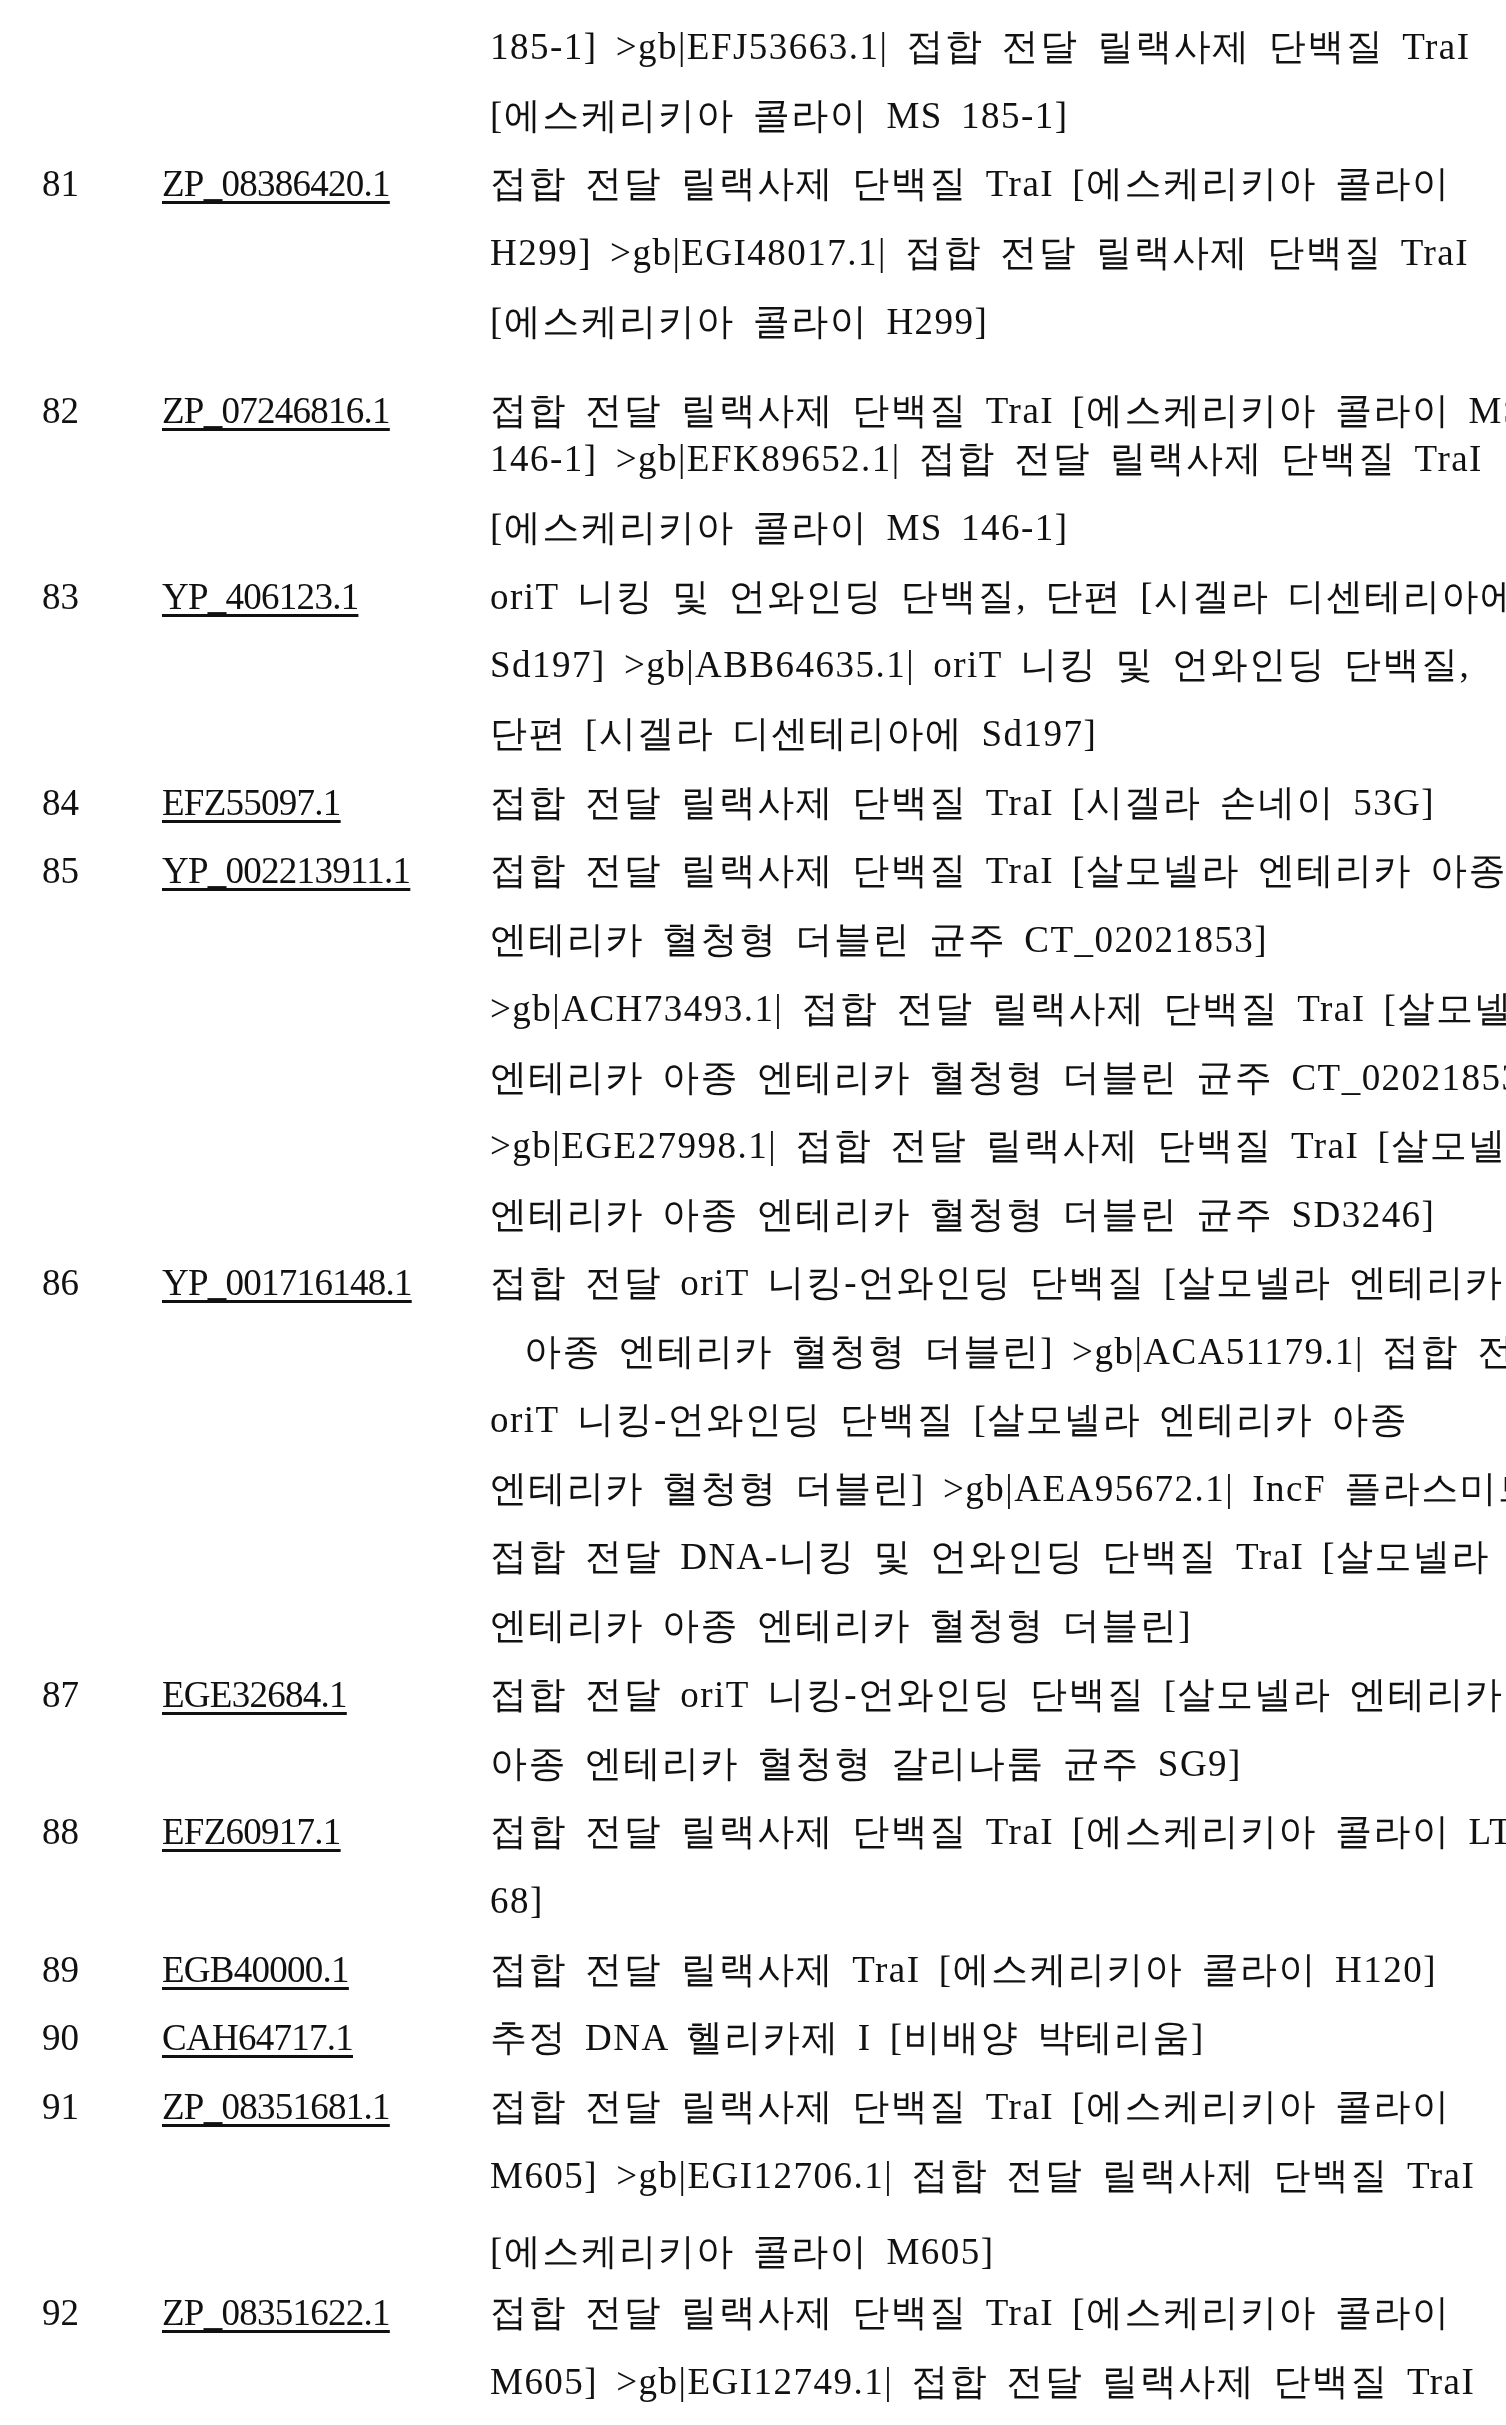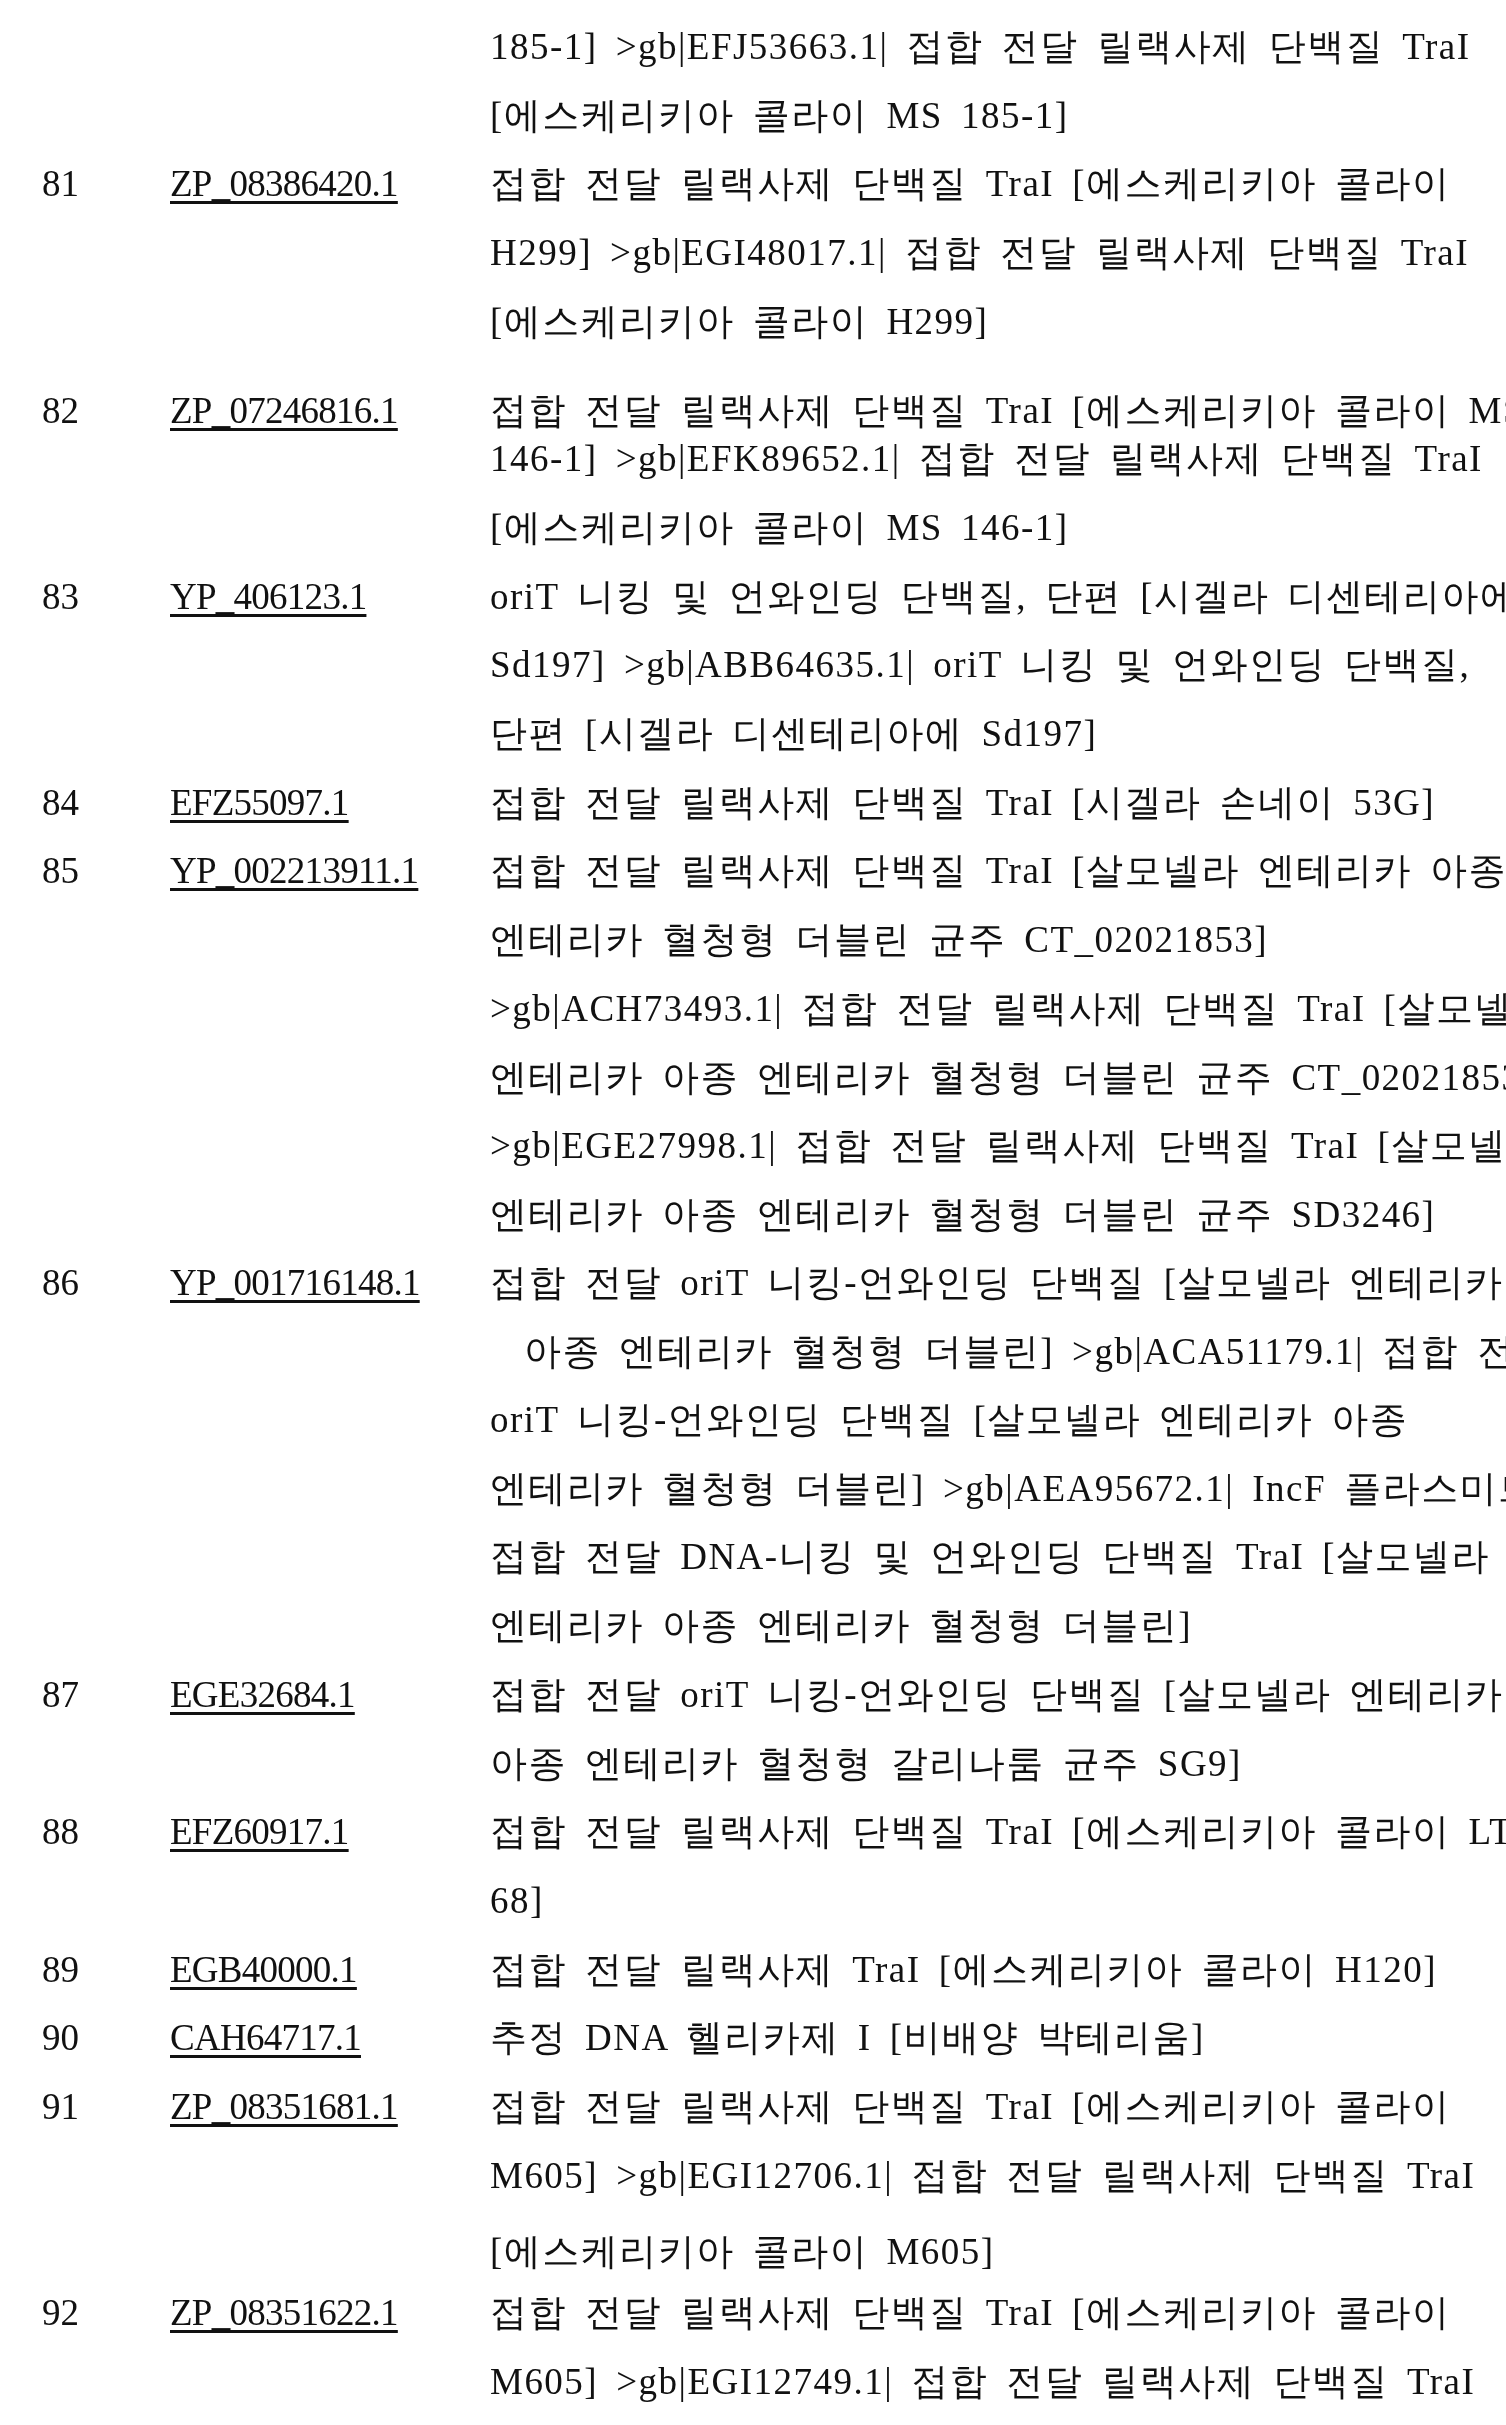--- a/index.html
+++ b/index.html
@@ -44,21 +44,20 @@
       left: 162px;
       font-size: 37px;
       line-height: 1;
       white-space: pre;
       letter-spacing: -0.02em;
       text-decoration: underline;
       text-decoration-thickness: 3.1px;
       text-underline-offset: 4.6px;
       color: #111111;
       cursor: pointer;
-      margin-left: 8px;
     }
     .desc {
       position: absolute;
       left: 490px;
       font-size: 37px;
       line-height: 1;
       white-space: pre;
       letter-spacing: 0.04em;
       word-spacing: 0.2em;
     }

